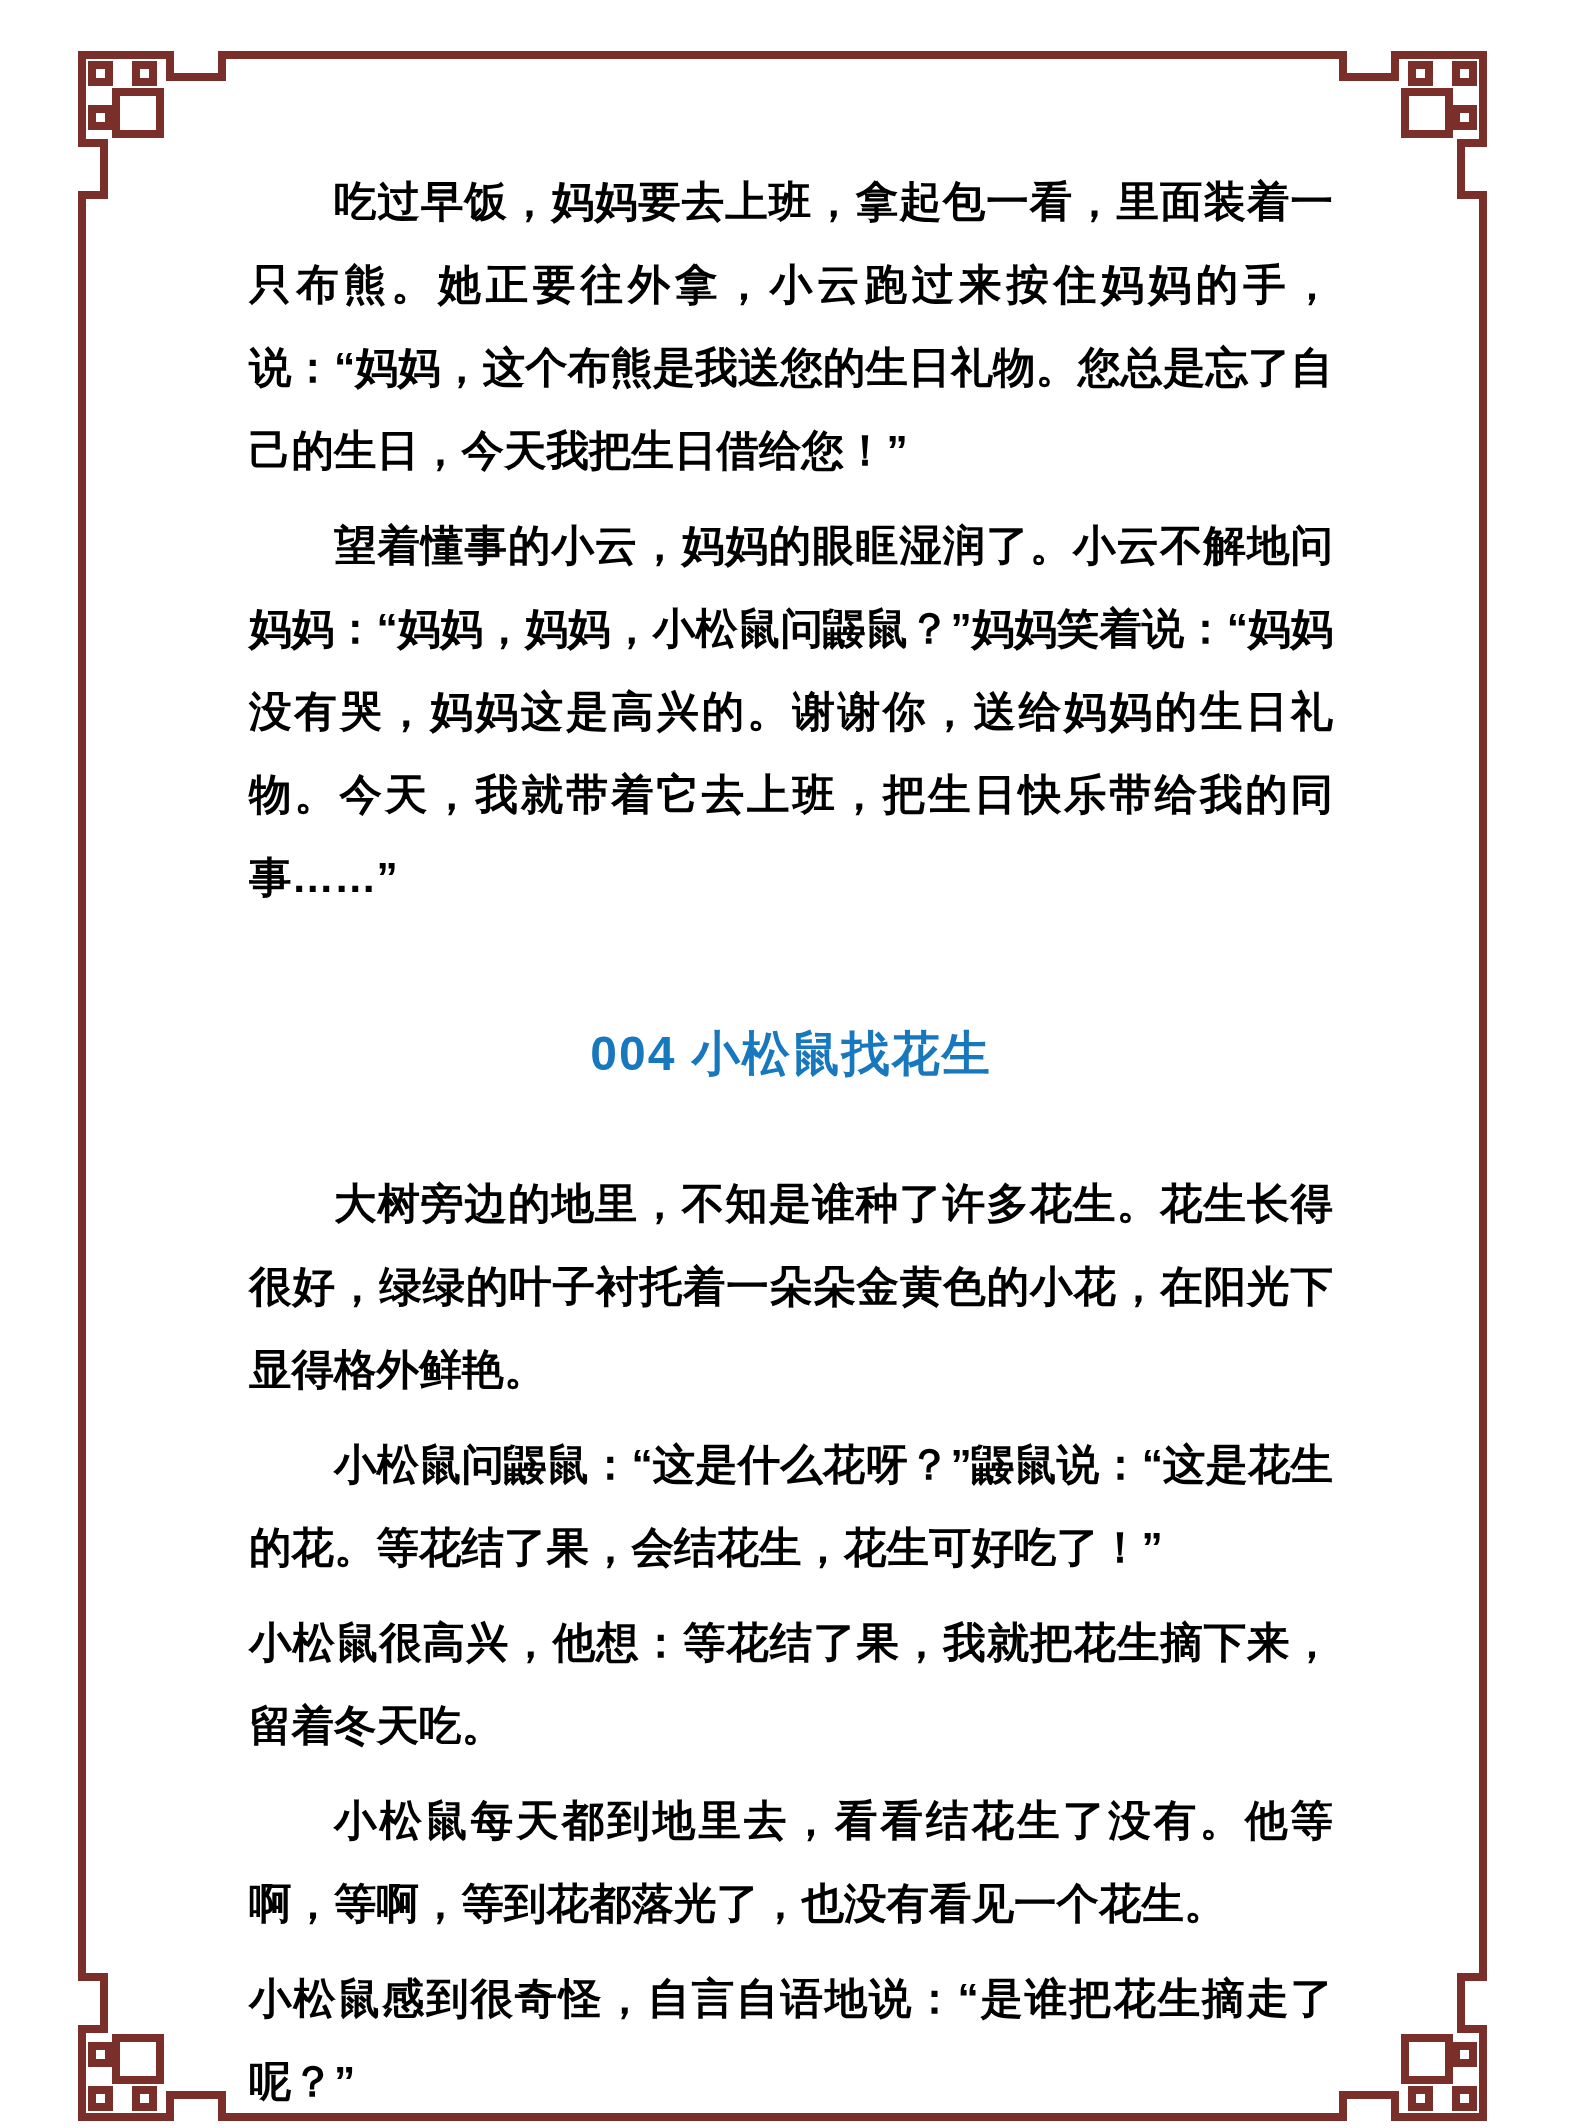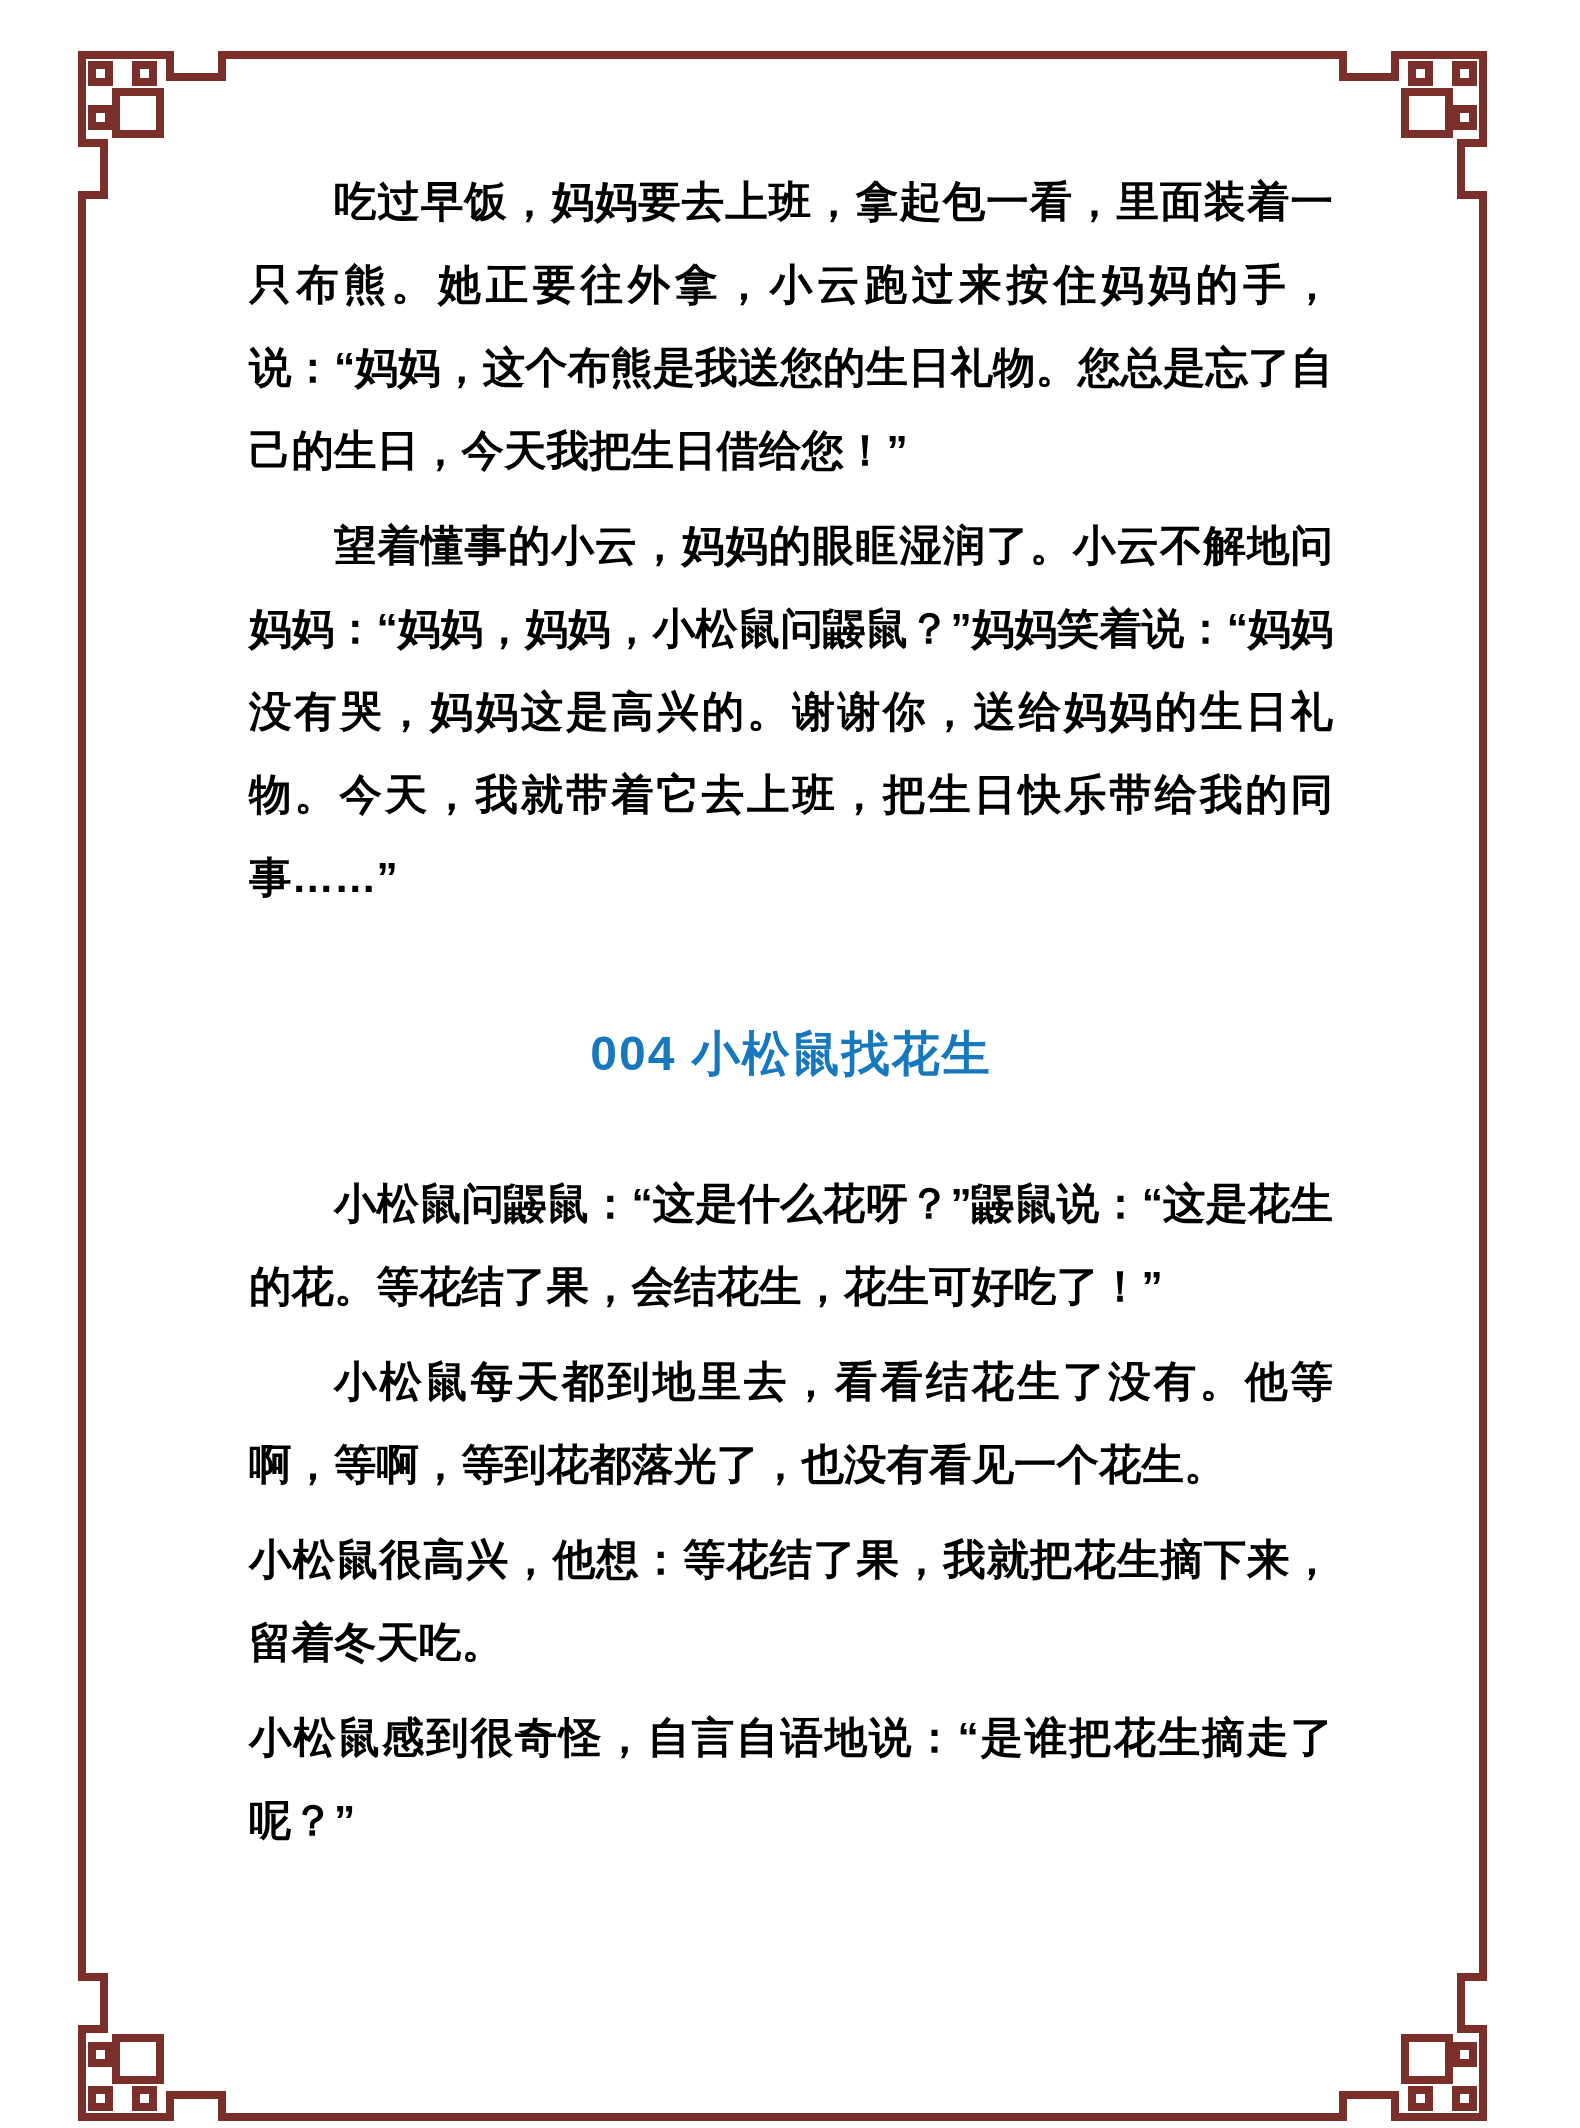--- a/index.html
+++ b/index.html
@@ -92,19 +92,20 @@
     <div class="edge left"></div>
     <div class="edge right"></div>
   </div>
 
   <div class="content">
     <p class="para para--indent">吃过早饭，妈妈要去上班，拿起包一看，里面装着一只布熊。她正要往外拿，小云跑过来按住妈妈的手，说：“妈妈，这个布熊是我送您的生日礼物。您总是忘了自己的生日，今天我把生日借给您！”</p>
     <p class="para para--indent">望着懂事的小云，妈妈的眼眶湿润了。小云不解地问妈妈：“妈妈，妈妈，小松鼠问鼹鼠？”妈妈笑着说：“妈妈没有哭，妈妈这是高兴的。谢谢你，送给妈妈的生日礼物。今天，我就带着它去上班，把生日快乐带给我的同事……”</p>
 
     <h2 class="heading">004 小松鼠找花生</h2>
 
+    <p class="para para--indent">大树旁边的地里，不知是谁种了许多花生。花生长得很好，绿绿的叶子衬托着一朵朵金黄色的小花，在阳光下显得格外鲜艳。</p>
     <p class="para para--indent">小松鼠问鼹鼠：“这是什么花呀？”鼹鼠说：“这是花生的花。等花结了果，会结花生，花生可好吃了！”</p>
+    <p class="para">小松鼠很高兴，他想：等花结了果，我就把花生摘下来，留着冬天吃。</p>
     <p class="para para--indent">小松鼠每天都到地里去，看看结花生了没有。他等啊，等啊，等到花都落光了，也没有看见一个花生。</p>
-    <p class="para">小松鼠很高兴，他想：等花结了果，我就把花生摘下来，留着冬天吃。</p>
     <p class="para">小松鼠感到很奇怪，自言自语地说：“是谁把花生摘走了呢？”</p>
   </div>
 
 </div>
 
 </body></html>

